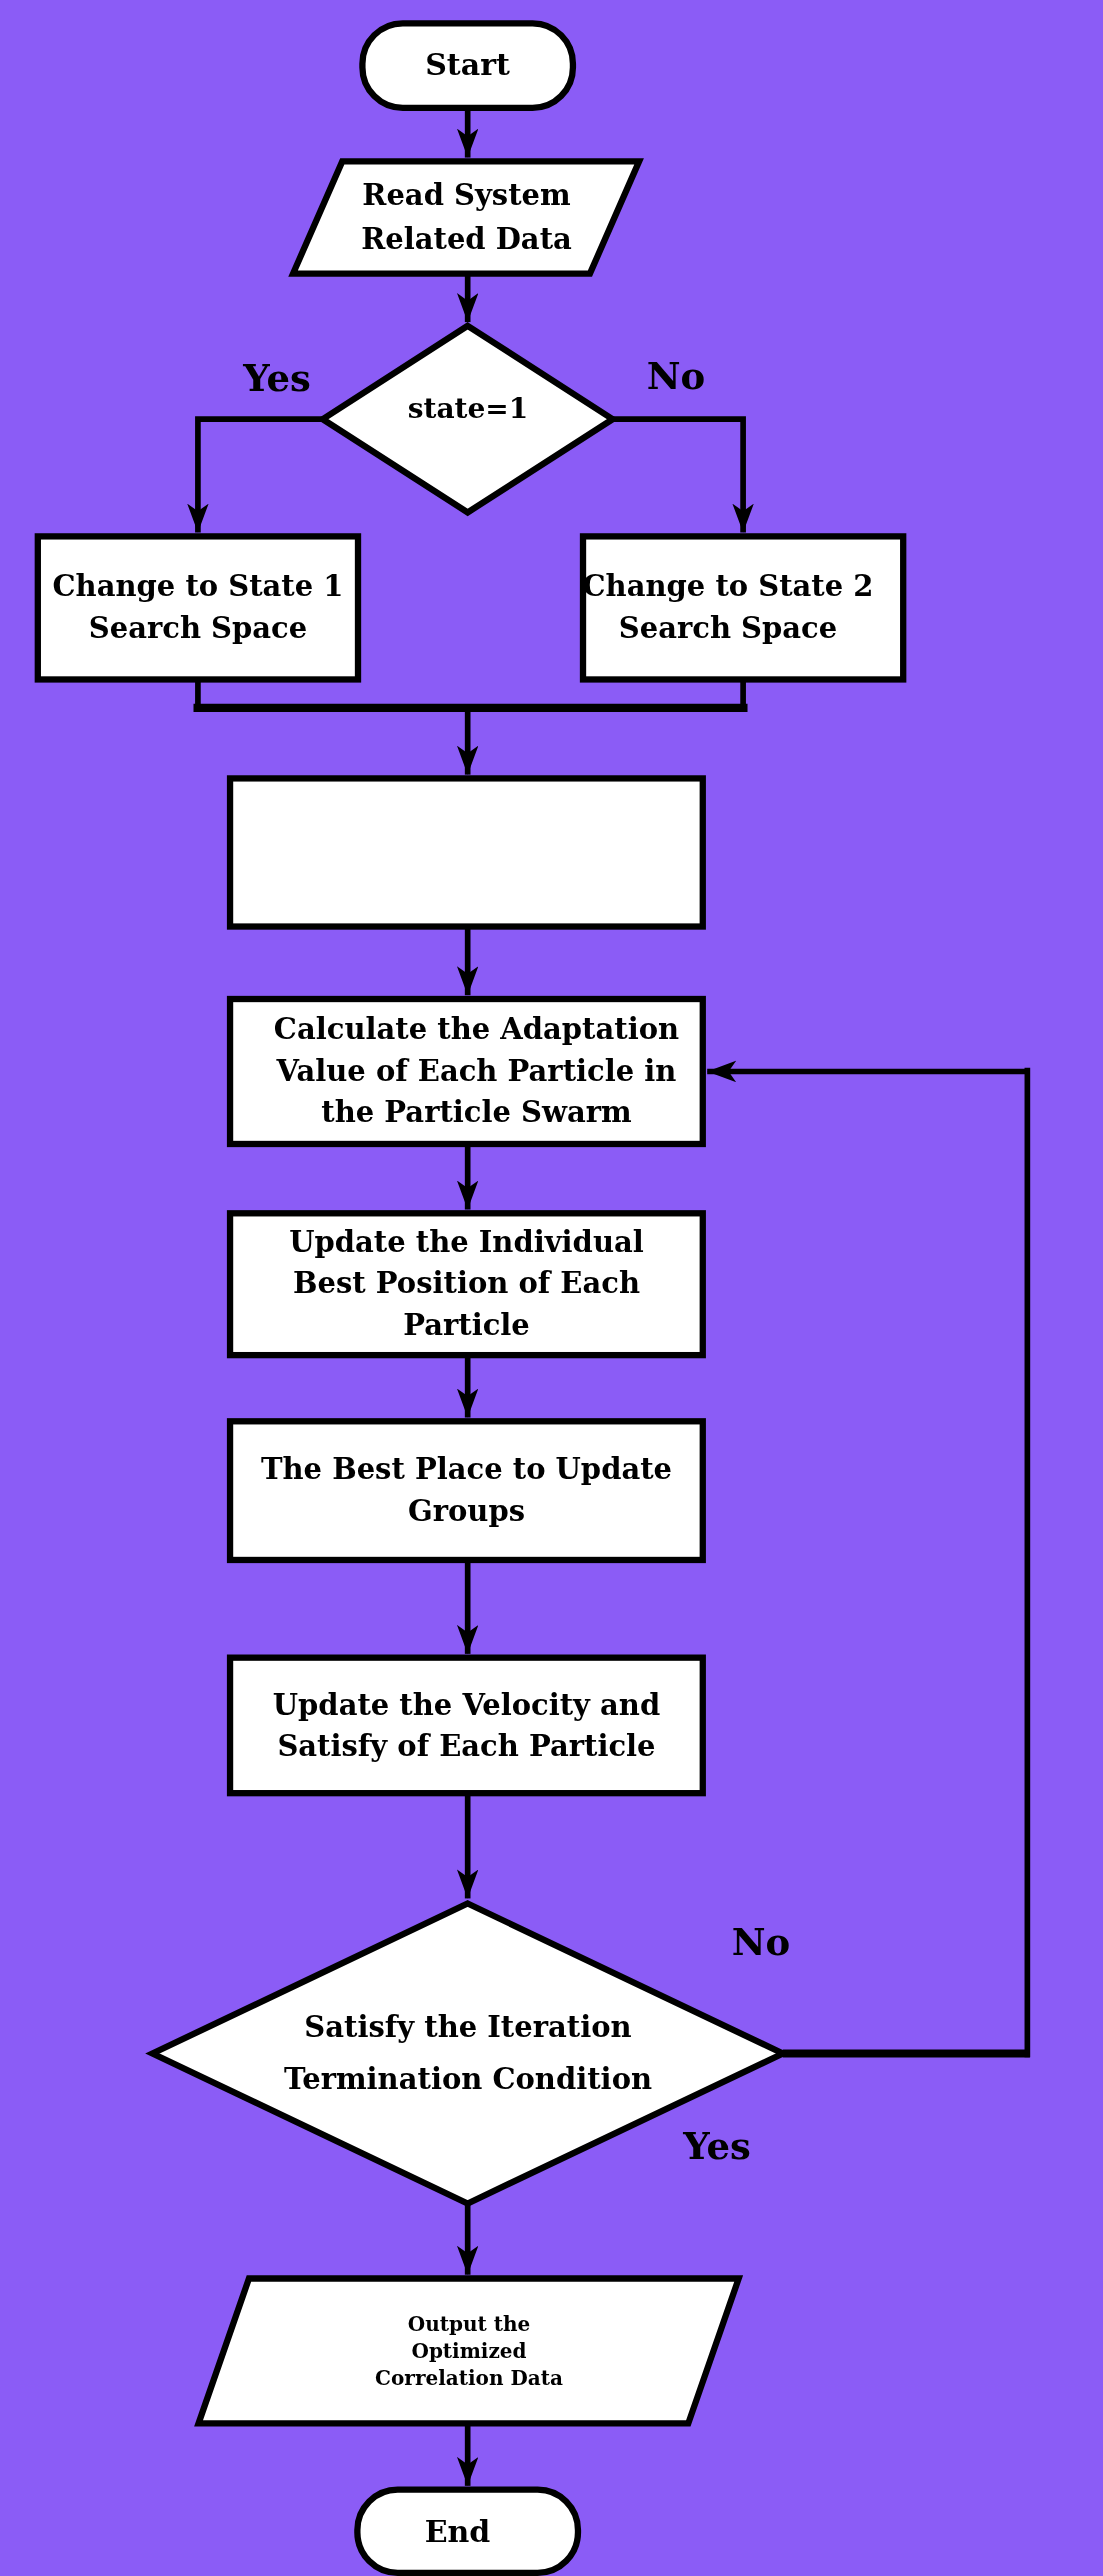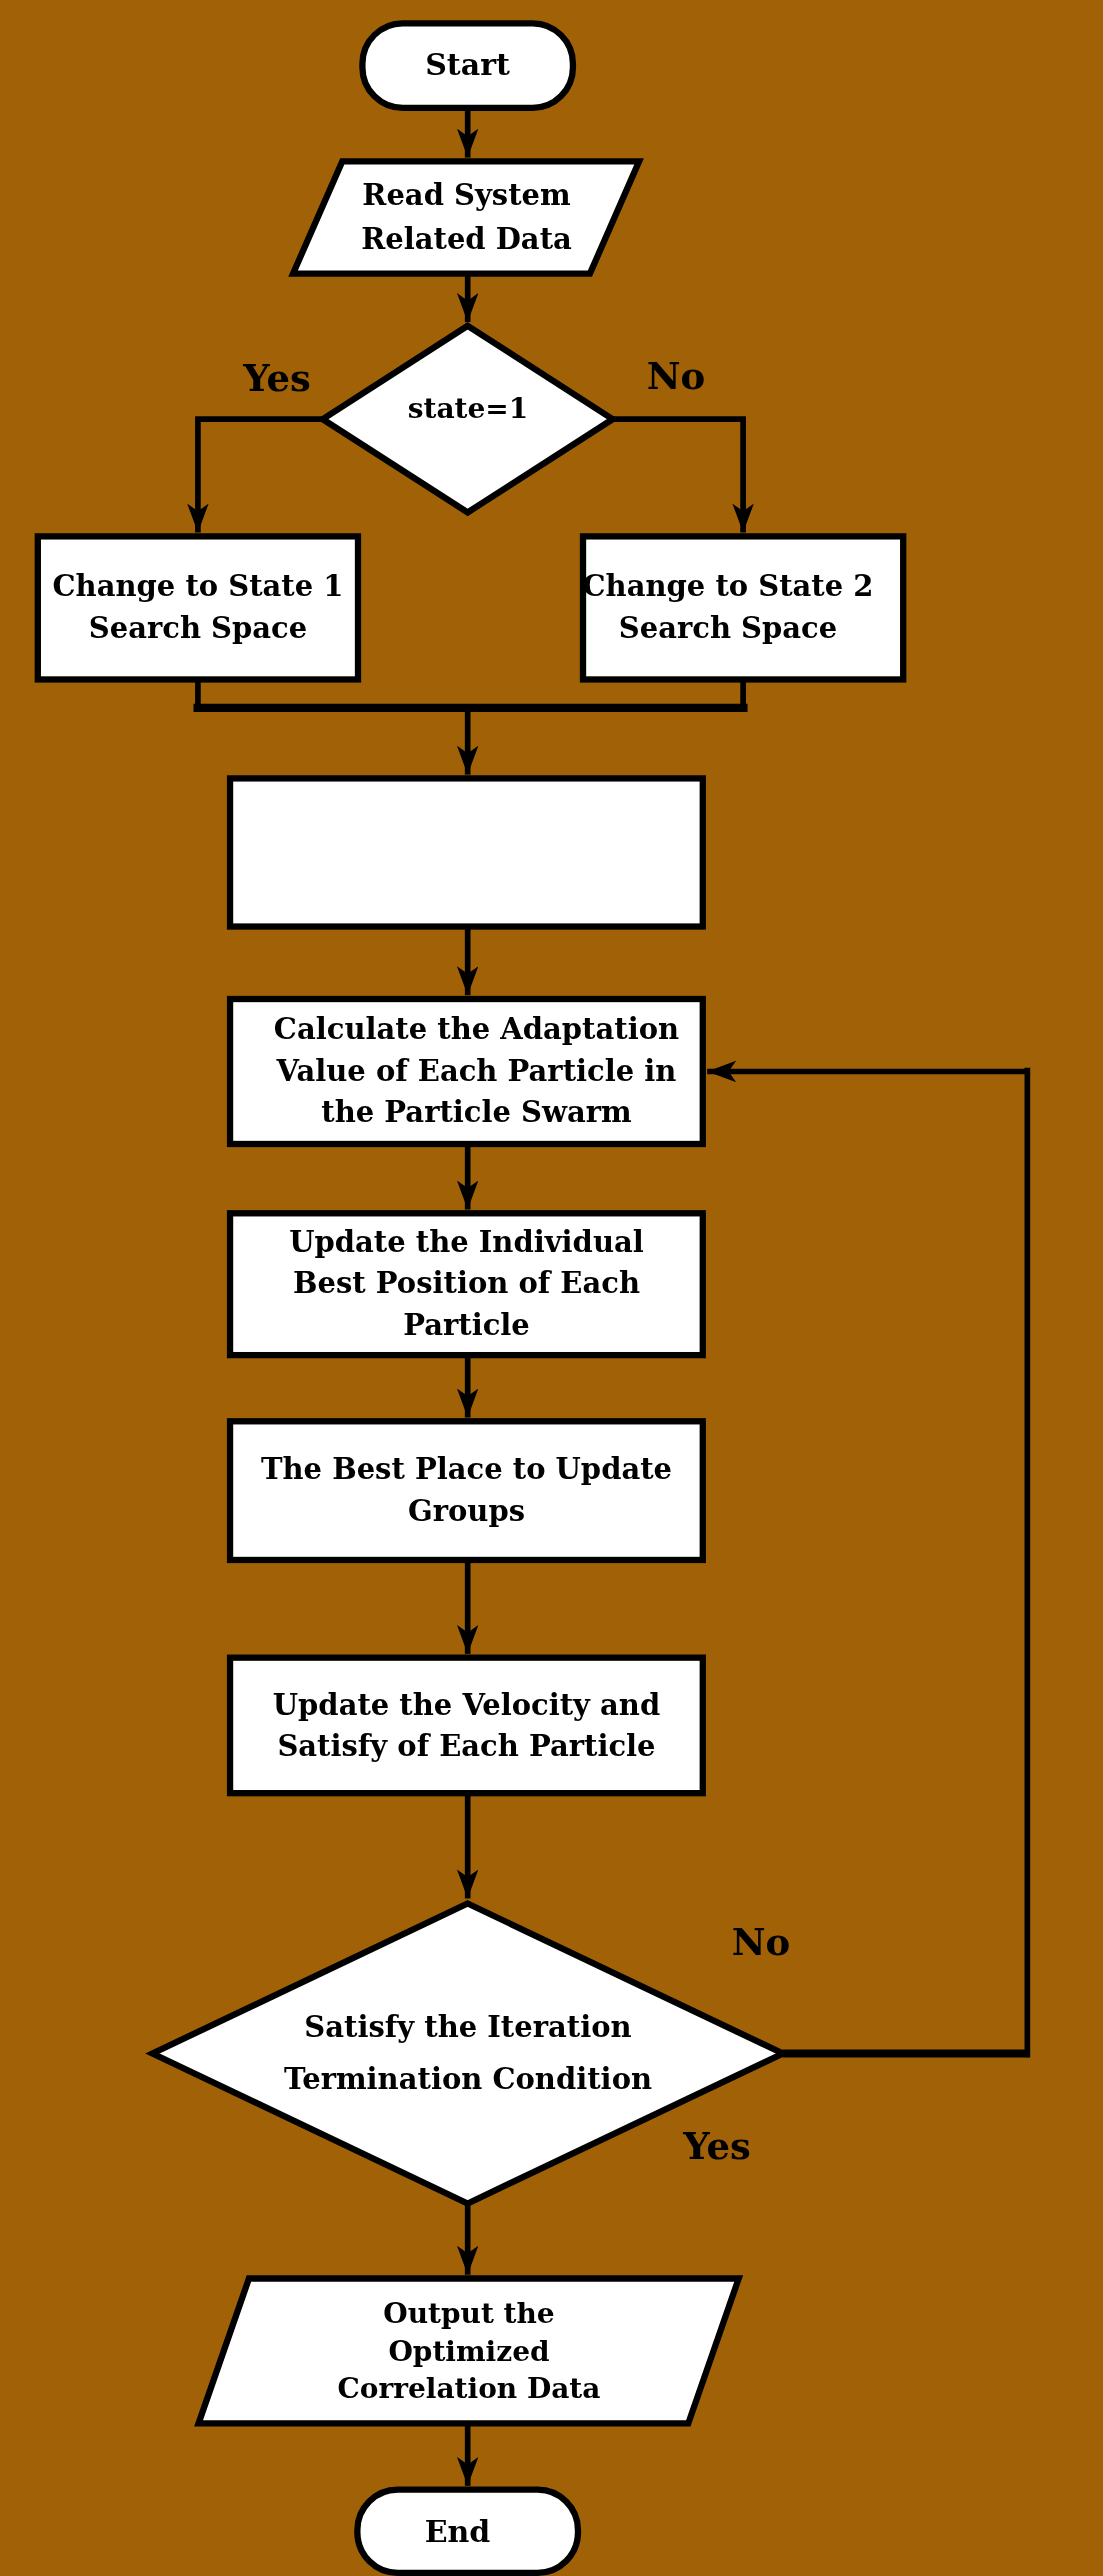--- a/index.html
+++ b/index.html
@@ -4,21 +4,21 @@
 <style>
   html, body {
     margin: 0;
     padding: 0;
     background: #ffffff;
   }
   #stage {
     position: relative;
     width: 1103px;
     height: 2576px;
-    background: #a16207;
+    background: #8b5cf6;
     font-family: "DejaVu Serif", serif;
     overflow: hidden;
   }
   #shapes {
     position: absolute;
     left: 0;
     top: 0;
   }
   .label {
     position: absolute;
@@ -29,21 +29,21 @@
     white-space: pre;
     color: #000000;
     font-weight: 700;
     pointer-events: none;
   }
   .fs-terminator { font-size: 30px; line-height: 1.2; }
   .fs-box        { font-size: 29px; line-height: 1.43; }
   .fs-cond       { font-size: 28px; line-height: 1.4; }
   .fs-cond2      { font-size: 29px; line-height: 1.8; }
   .fs-io         { font-size: 29px; line-height: 1.5; }
-  .fs-out        { font-size: 28px; line-height: 1.35; }
+  .fs-out        { font-size: 20px; line-height: 1.35; }
   .fs-edge       { font-size: 37px; line-height: 1.2; }
 </style>
 </head>
 <body>
 
 <div id="stage">
 
   <svg id="shapes" width="1103" height="2576" viewBox="0 0 1750 4087" xmlns="http://www.w3.org/2000/svg">
     <defs>
       <marker id="ah" markerUnits="userSpaceOnUse" markerWidth="60" markerHeight="40" refX="46" refY="17" orient="auto">

